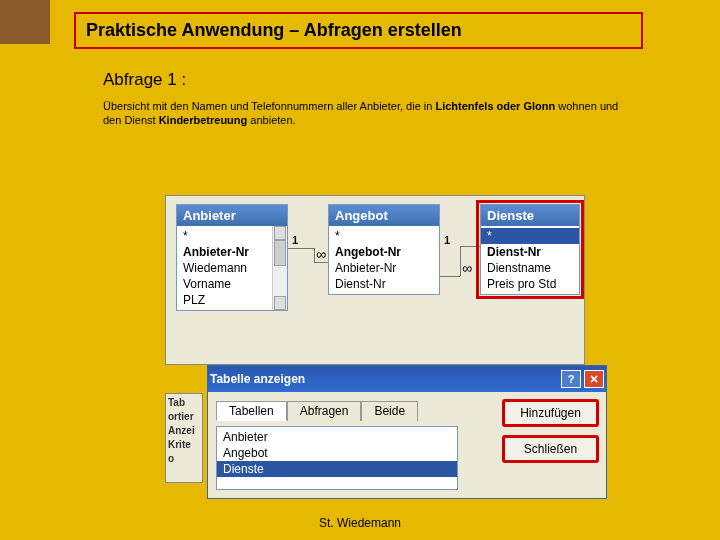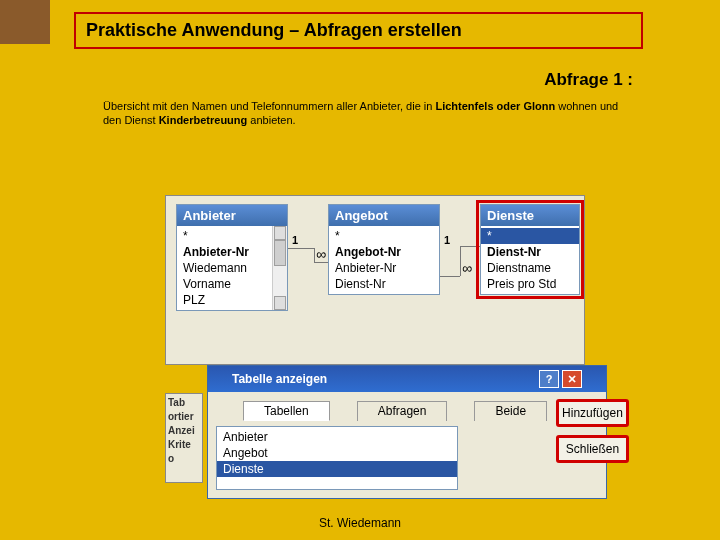--- a/index.html
+++ b/index.html
@@ -41,23 +41,22 @@
   }
 
   .content {
     position: absolute;
     left: 103px;
     top: 70px;
     width: 530px;
   }
   .heading {
     font-size: 17px;
-    font-weight: bold;
+    font-weight: normal;
     margin: 0 0 10px 0;
-    text-align: right;
   }
   .para {
     font-size: 11px;
     line-height: 1.25;
     margin: 0 0 8px 0;
   }
   .b { font-weight: bold; }
 
   
   .shot-wrap {
@@ -178,21 +177,21 @@
     width: 400px;
     background: #ece9d8;
     border: 1px solid #3a66a7;
     box-sizing: border-box;
   }
   .dialog .dtitle {
     background: linear-gradient(#2a57b0, #2f6dd0);
     color: #fff;
     font-weight: bold;
     font-size: 12px;
-    padding: 4px 24px;
+    padding: 4px 2px;
     display: flex;
     align-items: center;
   }
   .dialog .dtitle .sp { flex: 1; }
   .winbtn {
     width: 18px; height: 16px;
     margin-left: 3px;
     border: 1px solid #fff;
     display: inline-flex;
     align-items: center;
@@ -209,27 +208,26 @@
     gap: 10px;
   }
   .tabs-col { flex: 1; }
   .tabs-row {
     display: flex;
     gap: 0;
     font-size: 12px;
     margin-bottom: 6px;
   }
   .tabs-row .tab {
-    padding: 2px 20px;
+    padding: 2px 12px;
     border: 1px solid #999;
     border-bottom: none;
     background: #ece9d8;
     position: relative;
     top: 1px;
-    margin-left: 27px;
   }
   .tabs-row .tab.active {
     background: #fff;
     font-weight: normal;
     border-bottom: 1px solid #fff;
     z-index: 2;
   }
   .listbox {
     border: 1px solid #7a98b8;
     background: #fff;

